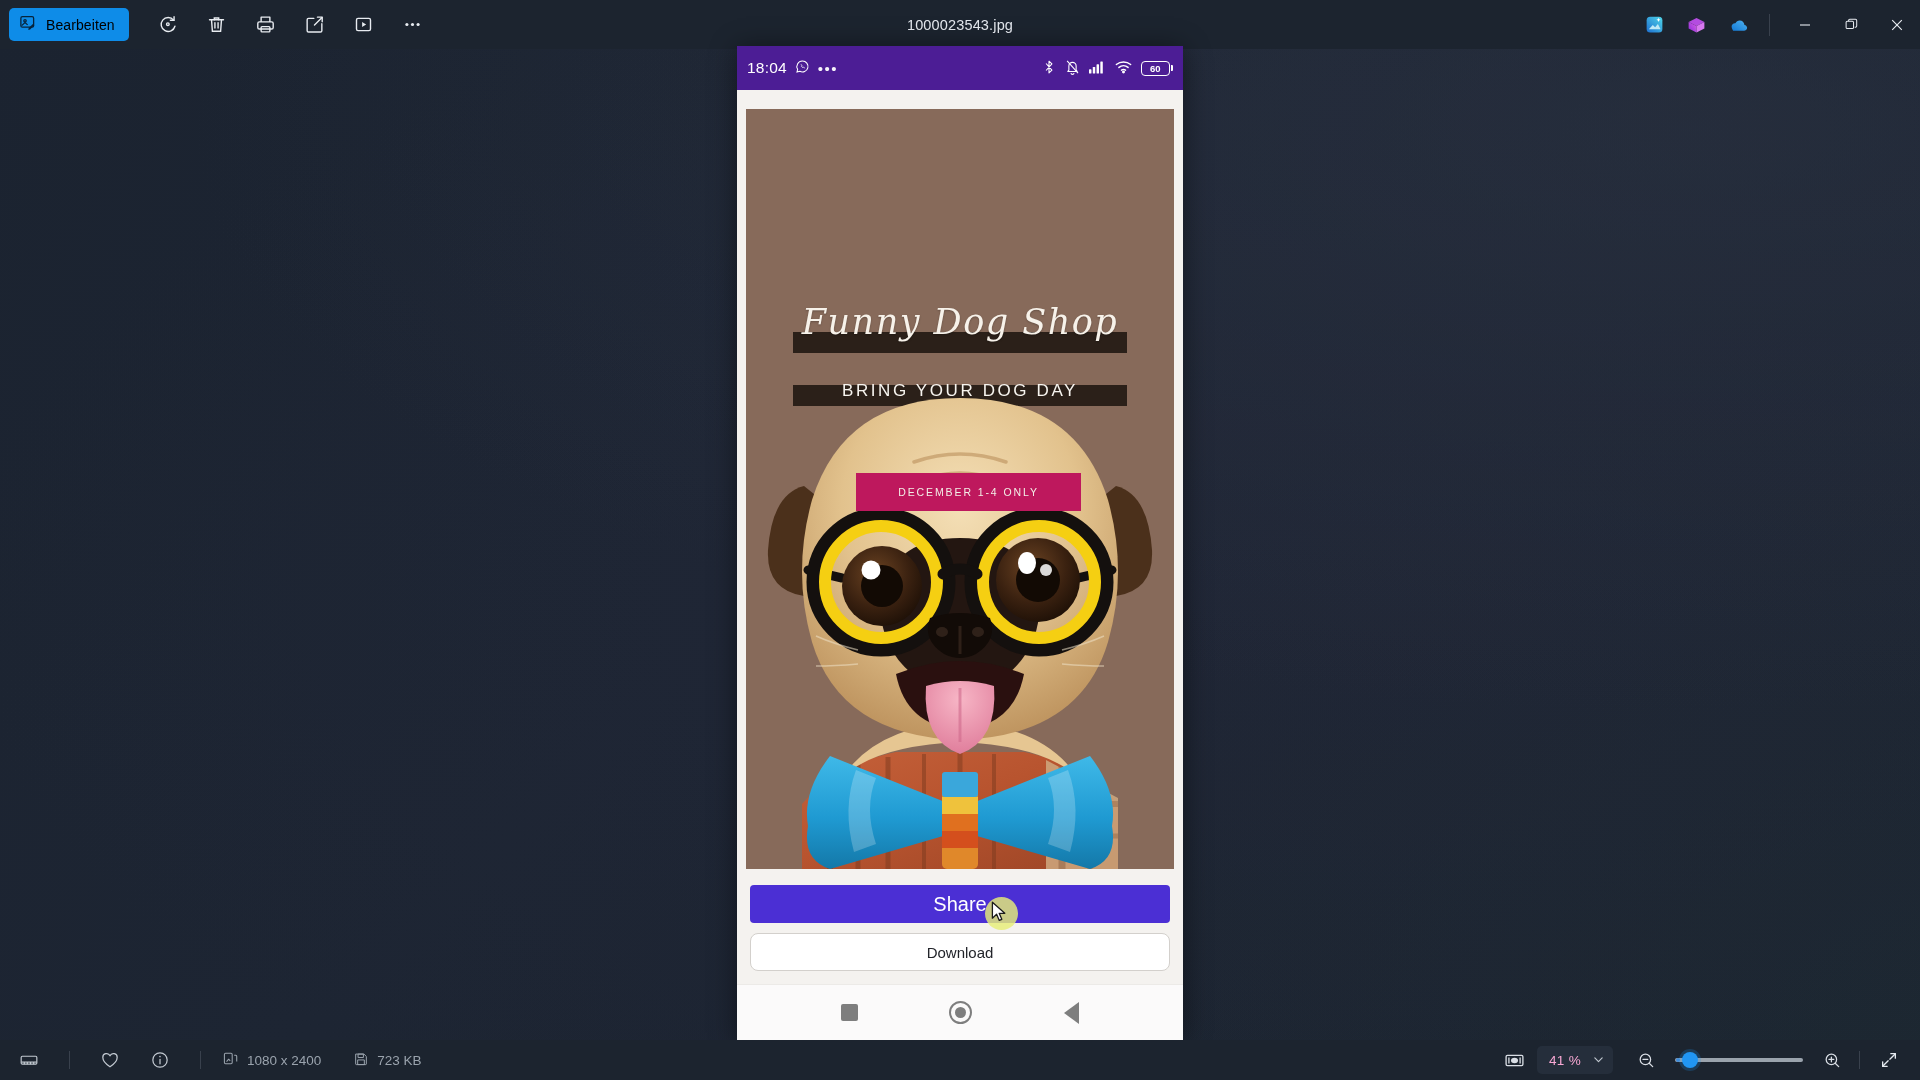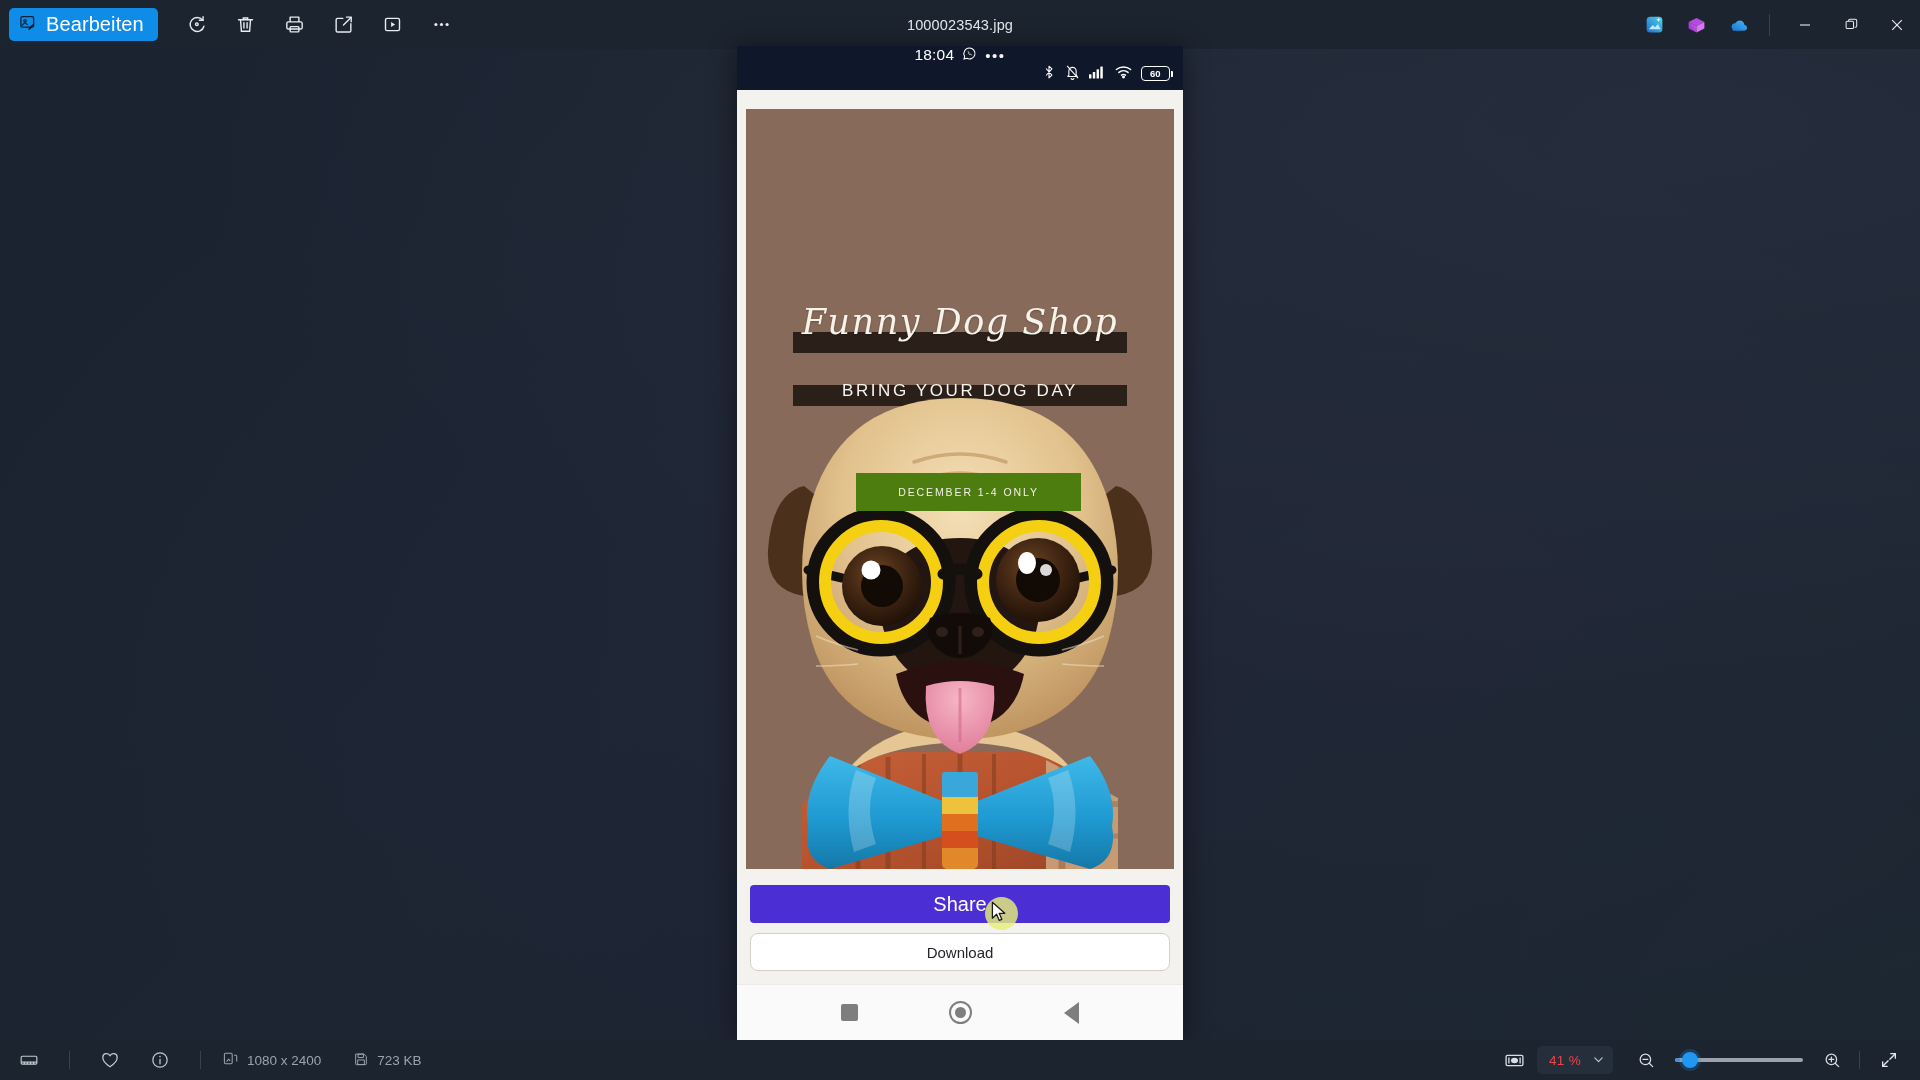--- a/index.html
+++ b/index.html
@@ -23,21 +23,21 @@
   #toolbar {
     position:absolute; left:0; top:0; width:1920px; height:49px;
     background:#1c242f;
     display:flex; align-items:center;
   }
   #edit-btn {
     margin-left:9px; height:33px; padding:0 14px 0 10px;
     background:#0e8ce8; border:none; border-radius:5px;
     display:flex; align-items:center; gap:9px; cursor:pointer;
   }
-  #edit-btn .lbl { color:#ffffff; font-size:20px; letter-spacing:.1px; }
+  #edit-btn .lbl { color:#000000; font-size:14px; letter-spacing:.1px; }
   .tb-icon {
     width:42px; height:42px; display:flex; align-items:center; justify-content:center;
     cursor:pointer; border-radius:5px;
   }
   .tb-icon svg { display:block; }
   #tb-left-icons { display:flex; align-items:center; margin-left:18px; gap:7px; }
 
   #win-title {
     position:absolute; left:0; right:0; top:0; height:49px;
     display:flex; align-items:center; justify-content:center;
@@ -52,24 +52,23 @@
     cursor:pointer;
   }
 
   
   #phone {
     position:absolute; left:737px; top:46px; width:446px; height:994px;
     background:#f4f2ef; overflow:hidden;
     box-shadow:0 2px 26px rgba(0,0,0,.45);
   }
   #statusbar {
-    height:44px; background:#0f172a; color:#fff;
+    height:44px; background:#4c1d95; color:#fff;
     display:flex; align-items:center; padding:0 10px;
     font-size:15px;
-    flex-direction:column;
   }
   #sb-left { display:flex; align-items:center; gap:8px; }
   #sb-time { font-size:15.5px; letter-spacing:.2px; }
   #sb-dots { letter-spacing:1.5px; font-size:15px; opacity:.95; }
   #sb-right { margin-left:auto; display:flex; align-items:center; gap:9px; }
   .battery {
     display:flex; align-items:center;
   }
   .battery .shell {
     width:29px; height:15px; border:1.6px solid #fff; border-radius:4px;
@@ -95,21 +94,21 @@
     font-size:35px; color:#f7f2ea; letter-spacing:1.5px;
     text-shadow:0 1px 2px rgba(0,0,0,.25);
     z-index:3;
   }
   #subtitle {
     position:absolute; left:0; right:0; top:272px; text-align:center;
     font-size:17px; color:#f7f4ef; letter-spacing:2.6px; z-index:3;
   }
   #date-badge {
     position:absolute; left:110px; top:364px; width:225px; height:38px;
-    background:#4d7c0f; z-index:4;
+    background:#be185d; z-index:4;
     display:flex; align-items:center; justify-content:center;
   }
   #date-badge span { color:#f3efe7; font-size:10.5px; letter-spacing:1.9px; }
 
   
   #dog { position:absolute; left:0; right:0; bottom:0; height:495px; z-index:2; }
   #dog svg { display:block; width:100%; height:100%; }
 
   
   #actions { padding:16px 13px 0 13px; background:#f4f2ef; }
@@ -164,21 +163,21 @@
   }
   .sbb-div { width:1px; height:18px; background:#39414d; margin:0 9px; }
   .sbb-item { display:flex; align-items:center; gap:8px; margin-right:20px; }
   .sbb-item .txt { color:#9aa3ad; font-size:13.5px; }
 
   #sbb-right { margin-left:auto; display:flex; align-items:center; padding-right:12px; }
   #zoom-value {
     display:flex; align-items:center; gap:12px; height:28px; padding:0 9px 0 12px;
     background:#252e3b; border-radius:5px; cursor:pointer; margin-left:4px; margin-right:14px;
   }
-  #zoom-value .v { color:#ef4444; font-size:13.5px; letter-spacing:.3px; }
+  #zoom-value .v { color:#f9a8d4; font-size:13.5px; letter-spacing:.3px; }
   #zoom-slider {
     position:relative; width:128px; height:18px; margin:0 10px;
     display:flex; align-items:center; cursor:pointer;
   }
   #zoom-track { width:100%; height:4px; background:#9aa3ad; border-radius:2px; }
   #zoom-tick { position:absolute; left:1px; top:7px; width:4px; height:4px; border-radius:50%; background:#3f8ddb; }
   #zoom-thumb {
     position:absolute; left:7px; top:1px; width:16px; height:16px; border-radius:50%;
     background:#2196f3; box-shadow:0 0 0 3px rgba(33,150,243,.22);
   }

